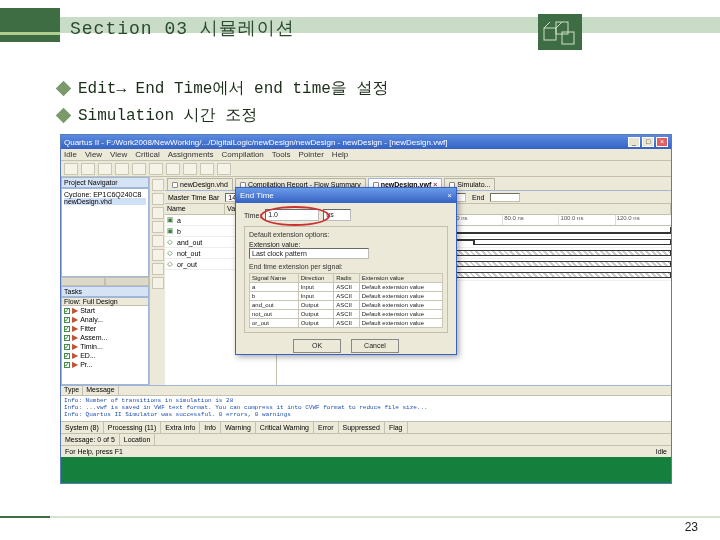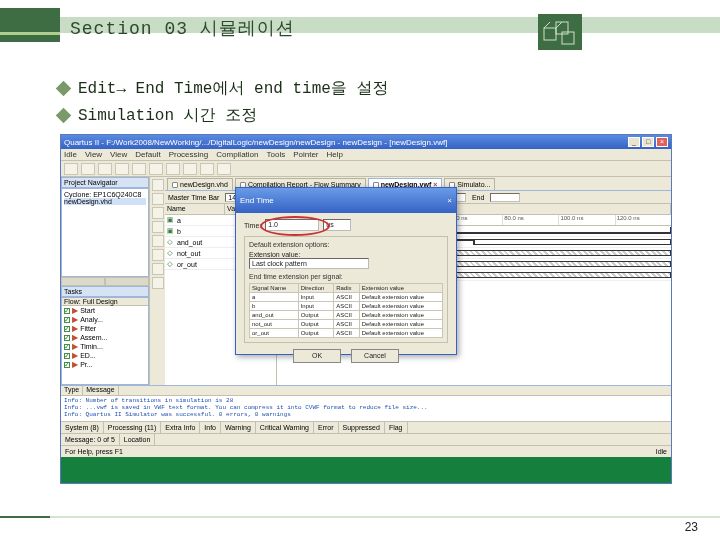--- a/index.html
+++ b/index.html
@@ -75,21 +75,21 @@
   .msgpane .mh { height: 10px; display: flex; background: #ece9d8; font-size: 7px; border-bottom: 1px solid #c3c0b0; }
   .msgpane .mh div { padding: 0 3px; border-right: 1px solid #c3c0b0; }
   .msgpane .body { flex: 1; font-size: 6px; color: #2050b0; padding: 1px 3px; overflow: hidden; font-family: "Courier New", monospace; }
   .msgpane .tabs { height: 12px; display: flex; background: #ece9d8; font-size: 7px; border-top: 1px solid #c3c0b0; }
   .msgpane .tabs div { padding: 0 4px; border-right: 1px solid #c3c0b0; line-height: 11px; }
   .statusbar { height: 12px; background: #ece9d8; border-top: 1px solid #c3c0b0; font-size: 7px; padding: 0 4px; line-height: 11px; display: flex; }
   .statusbar .sp { flex: 1; }
 
   
   .dialog { position: absolute; left: 174px; top: 52px; width: 222px; height: 168px; background: #ece9d8; border: 1px solid #3562c4; box-shadow: 2px 2px 6px rgba(0,0,0,.35); }
-  .dialog .dtitle { height: 25px; background: linear-gradient(#6a9be8,#3562c4); color: #fff; font-size: 8px; padding: 0 4px; display: flex; align-items: center; }
+  .dialog .dtitle { height: 15px; background: linear-gradient(#6a9be8,#3562c4); color: #fff; font-size: 8px; padding: 0 4px; display: flex; align-items: center; }
   .dialog .dtitle .sp { flex: 1; }
   .dialog .dbody { padding: 6px 8px; font-size: 7px; color: #222; }
   .dialog .row1 { display: flex; align-items: center; gap: 4px; margin-bottom: 5px; }
   .dialog .inp { background: #fff; border: 1px inset #bbb; height: 12px; width: 54px; padding: 0 2px; line-height: 10px; position: relative; }
   .oval { position: absolute; left: -6px; top: -4px; width: 70px; height: 20px; border: 2px solid #cc3030; border-radius: 50%; pointer-events: none; }
   .dialog .sel { background: #fff; border: 1px inset #bbb; height: 12px; width: 28px; padding: 0 2px; line-height: 10px; }
   .dialog .group { border: 1px solid #c3c0b0; padding: 4px; margin-top: 2px; }
   .dialog .glabel { font-size: 7px; color: #333; margin-bottom: 3px; }
   .dialog .combo { background: #fff; border: 1px inset #bbb; height: 11px; width: 120px; padding: 0 2px; line-height: 9px; margin-bottom: 4px; }
   .dialog table { width: 100%; border-collapse: collapse; font-size: 6px; background: #fff; }
@@ -138,22 +138,22 @@
   <div class="titlebar">
     <span class="t">Quartus II - F:/Work2008/NewWorking/.../DigitalLogic/newDesign/newDesign - newDesign - [newDesign.vwf]</span>
     <div class="winbtn">_</div>
     <div class="winbtn">□</div>
     <div class="winbtn close">×</div>
   </div>
   <div class="menubar">
     <span>Idle</span>
     <span>View</span>
     <span>View</span>
-    <span>Default</span>
-    <span>Processing</span>
+    <span>Critical</span>
+    <span>Assignments</span>
     <span>Compilation</span>
     <span>Tools</span>
     <span>Pointer</span>
     <span>Help</span>
   </div>
   <div class="toolbar">
     <div class="tbtn"></div>
     <div class="tbtn"></div>
     <div class="tbtn"></div>
     <div class="tbtn"></div>

